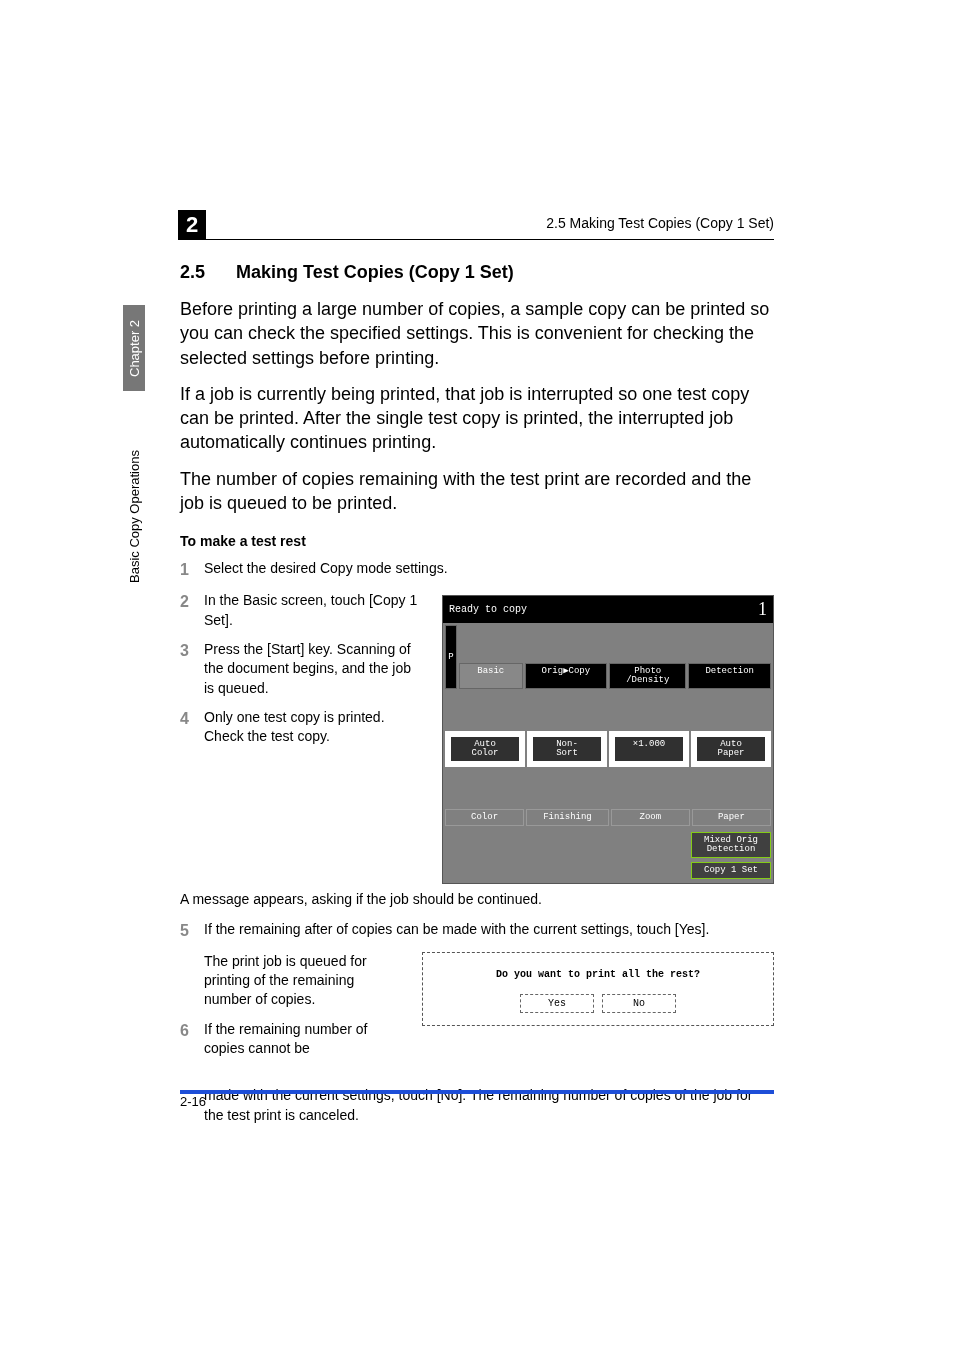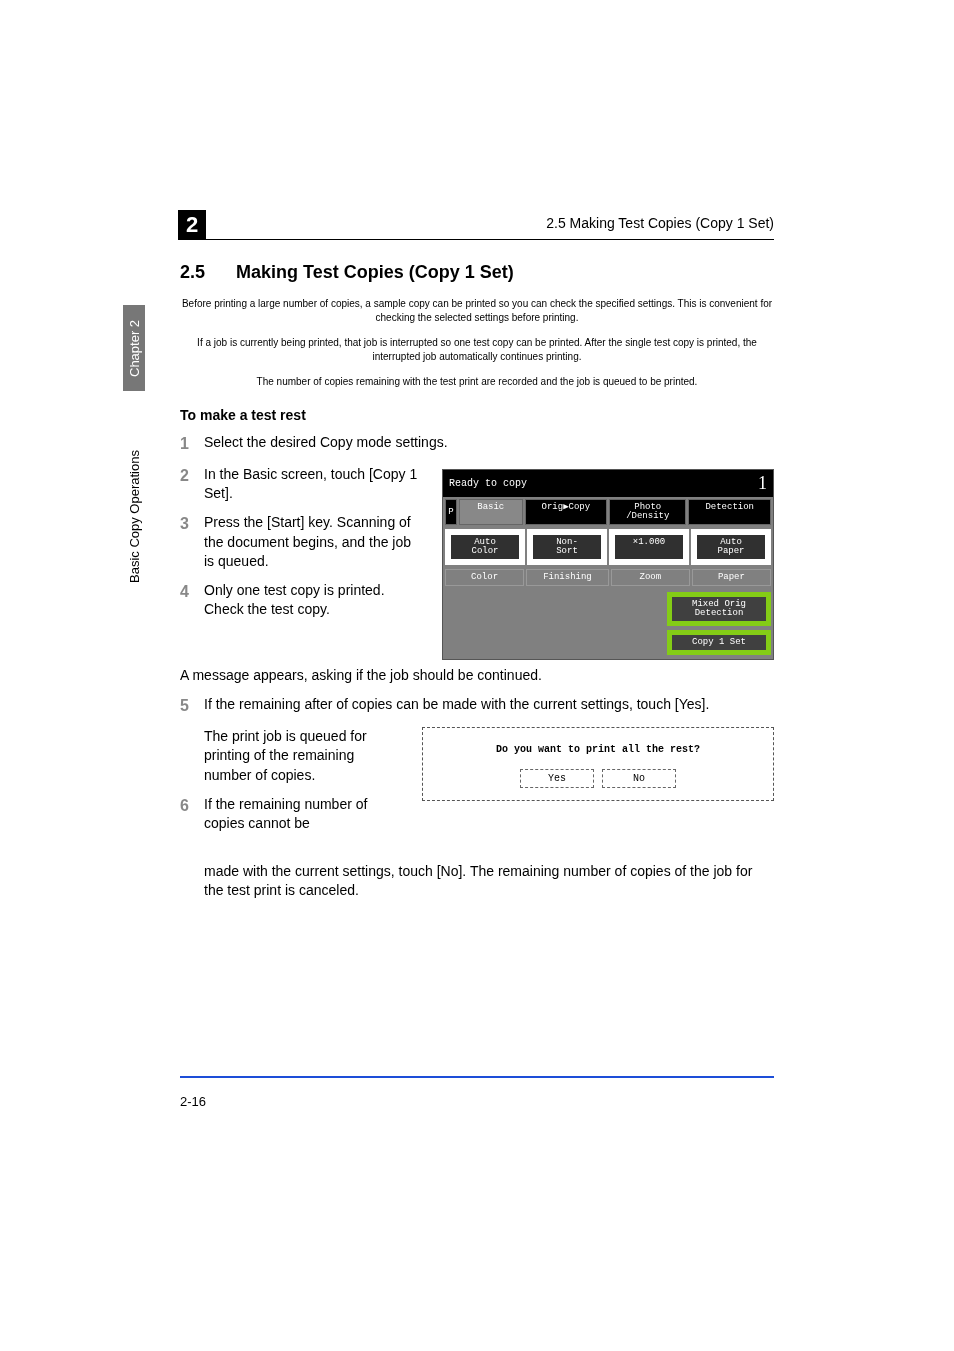--- a/index.html
+++ b/index.html
@@ -84,24 +84,23 @@
     top: 262px;
     right: 180px;
   }
   h1.section {
     font-size: 18px;
     font-weight: bold;
     margin: 0 0 14px 0;
   }
   h1.section .secnum { display:inline-block; width:56px; }
   .para {
-    font-size: 10px;
+    font-size: 18px;
     line-height: 1.35;
     margin: 0 0 12px 0;
-    text-align: center;
   }
   .subhead {
     font-size: 14px;
     font-weight: bold;
     margin: 18px 0 10px 0;
   }
   .step {
     display: flex;
     font-size: 14px;
     line-height: 1.38;
@@ -142,49 +141,50 @@
     display: flex;
     gap: 2px;
     padding: 2px;
   }
   .lcd1 .tab, .lcd1 .bbtn, .lcd1 .bbtn-lbl {
     flex: 1;
     text-align: center;
     padding: 3px 16px;
     font-size: 9px;
     line-height: 1;
+    margin-top: 38px;
   }
   .lcd1 .tab { background:#000; color:#fff; border:1px solid #666;}
   .lcd1 .tab.sel { background:#888; }
   .lcd1 .bbtn { background:#303030; color:#fff; border:6px solid #ffffff; }
   .lcd1 .bbtn-lbl { background:#808080; color:#fff; border:1px solid #999;}
   .lcd1 .side-area { padding: 4px 2px; display:flex; justify-content: flex-end;}
-  .lcd1 .sbtn { width: 78px; text-align:center; padding:3px 8px; background:#404040; color:#fff; border:5px solid #84cc16; font-size:9px; line-height:1;}
+  .lcd1 .sbtn { width: 78px; text-align:center; padding:3px 0; background:#404040; color:#fff; border:1px solid #84cc16; font-size:9px; line-height:1;}
   
   .lcd2 {
     width: 330px;
     border: 1px dashed #555;
     padding: 16px 10px 12px 10px;
     text-align: center;
     font-family: "Courier New", monospace;
     font-size: 10px;
     color: #000;
     background: #fff;
   }
   .lcd2 .q { margin-bottom: 14px; font-weight: bold; }
   .lcd2 .btns { display:flex; justify-content:center; gap:8px; }
   .lcd2 .btn { width:72px; padding:3px 0; border:1px dashed #666; }
   .footer {
     position: absolute;
     bottom: 242px;
     left: 180px;
     right: 180px;
-    border-top: 2px solid #1d4ed8;
+    border-top: 4px solid #1d4ed8;
     font-size: 13px;
-    padding-top: 16px;
+    padding-top: 0;
   }
 </style>
 </head>
 <body>
 
 <div class="page">
 
   <div class="chapter-tab">2</div>
   <div class="header-line">2.5 Making Test Copies (Copy 1 Set)</div>
 

